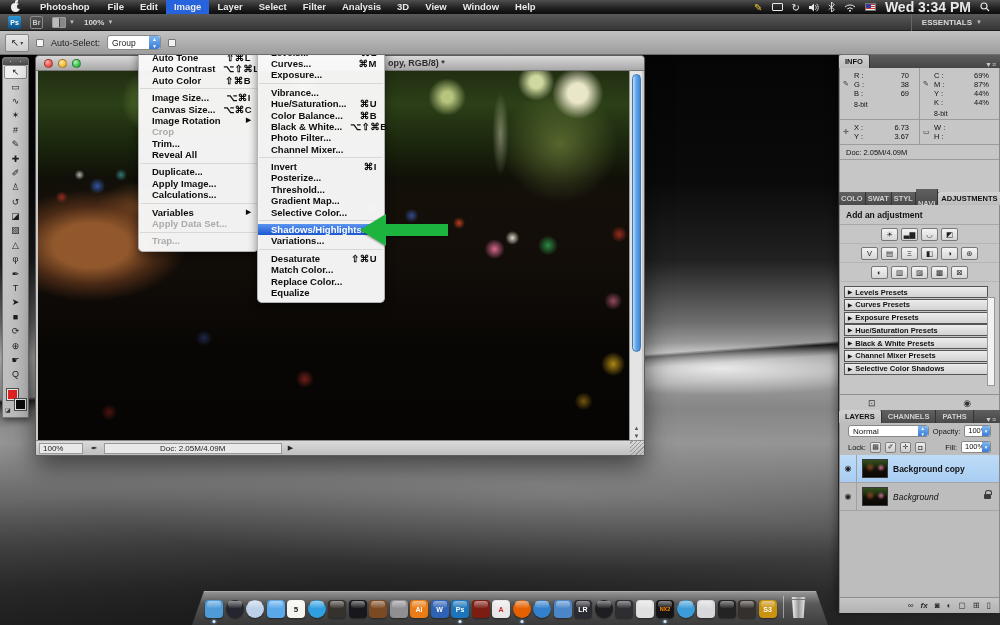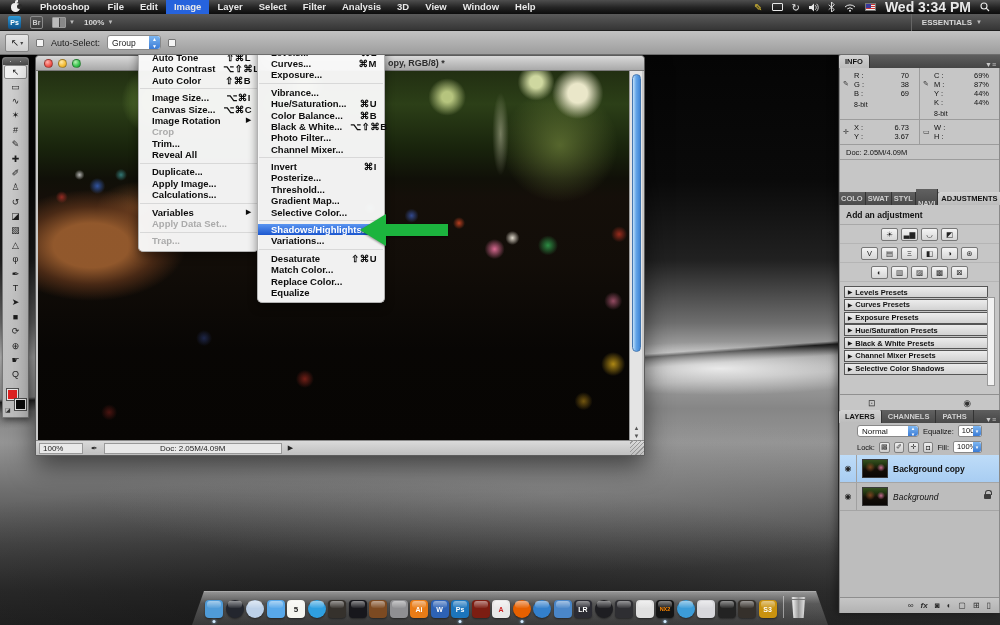--- a/index.html
+++ b/index.html
@@ -189,21 +189,21 @@
   .presets { margin:4px 0 0 4px; width:144px; }
   .preset { height:12px; margin-bottom:0.8px; border:1px solid #555; background:linear-gradient(#ececec,#d2d2d2);
     display:flex; align-items:center; font-size:7.5px; font-weight:bold; padding-left:3px; gap:3px; }
   .preset .tri { font-size:5.5px; }
   .pscroll { position:absolute; right:4px; top:92px; width:8px; height:89px; background:#f2f2f2; border:1px solid #999; }
   .adj-foot { position:absolute; bottom:0; left:0; right:0; height:16px; border-top:1px solid #909090;
     display:flex; align-items:center; justify-content:space-between; padding:0 28px; font-size:9px; color:#333; }
 
   
   .layers-body { flex:1; display:flex; flex-direction:column; background:#bdbdbd; }
-  .lrow { display:flex; align-items:center; gap:4px; padding:2px 17px; font-size:7.5px; }
+  .lrow { display:flex; align-items:center; gap:4px; padding:2px 8px; font-size:7.5px; }
   .lselect { width:92px; height:12px; background:#fff; border:1px solid #888; border-radius:3px; position:relative;
     font-size:8px; padding-left:4px; line-height:11px; }
   .lselect .stepper { position:absolute; right:0; top:0; bottom:0; width:10px; border-radius:0 3px 3px 0;
     background:linear-gradient(#7db7f2,#3a7bd5); color:#fff; font-size:4.5px; line-height:6px; text-align:center; }
   .valbox { width:30px; height:12px; background:#fff; border:1px solid #888; border-radius:2px; font-size:7.5px;
     line-height:10px; padding-left:3px; position:relative; }
   .valbox .vb { position:absolute; right:0; top:0; bottom:0; width:8px; background:linear-gradient(#7db7f2,#3a7bd5);
     border-radius:0 2px 2px 0; color:#fff; font-size:5px; text-align:center; line-height:11px; }
   .lockbtn { width:11px; height:11px; border:1px solid #808080; border-radius:2px; background:linear-gradient(#eee,#ccc);
     font-size:7px; display:flex; align-items:center; justify-content:center; color:#333; }
@@ -673,21 +673,21 @@
 
     <div class="tabrow">
       <span class="tab on">LAYERS</span>
       <span class="tab">CHANNELS</span>
       <span class="tab">PATHS</span>
       <span class="pmenu-ic">▼≡</span>
     </div>
     <div class="pcontent layers-body">
       <div class="lrow">
         <span class="lselect"><span>Normal</span><span class="stepper">▲<br>▼</span></span>
-        <span style="margin-left:auto">Equalize:</span>
+        <span style="margin-left:auto">Opacity:</span>
         <span class="valbox"><span>100%</span><span class="vb">▾</span></span>
       </div>
       <div class="lrow">
         <span>Lock:</span>
         <span class="lockbtn">▩</span>
         <span class="lockbtn">✐</span>
         <span class="lockbtn">✛</span>
         <span class="lockbtn">◘</span>
         <span style="margin-left:auto">Fill:</span>
         <span class="valbox"><span>100%</span><span class="vb">▾</span></span>

